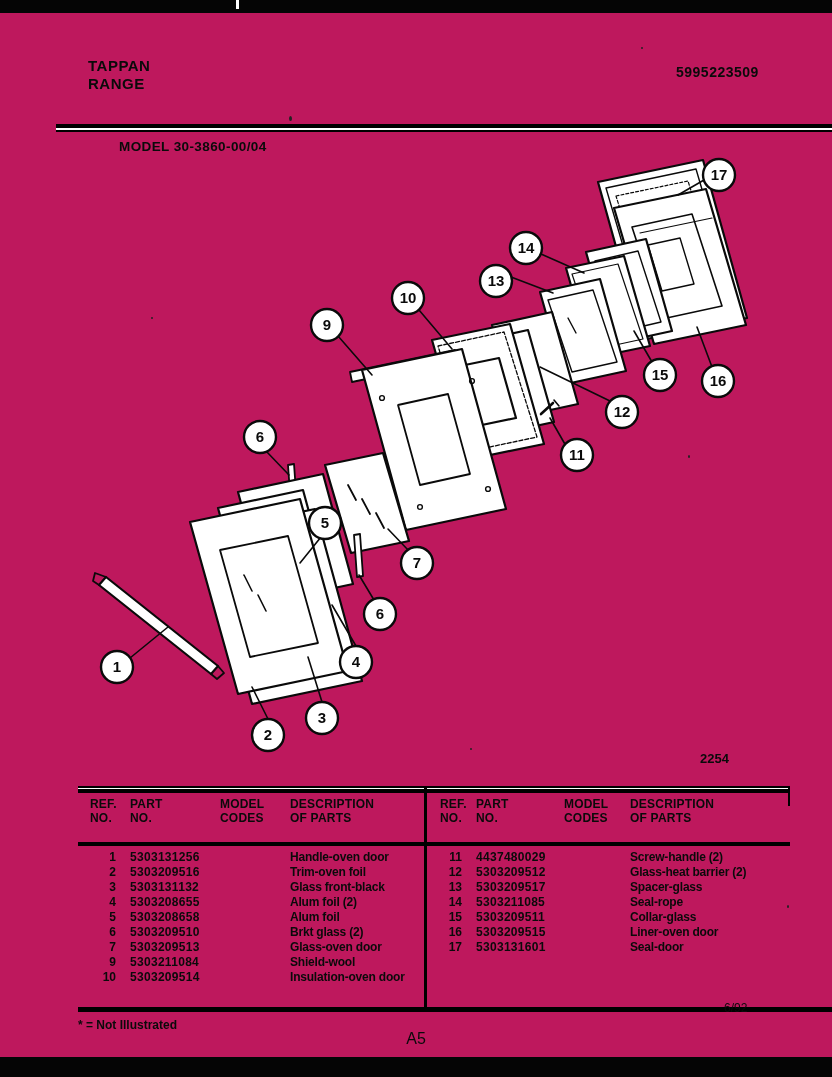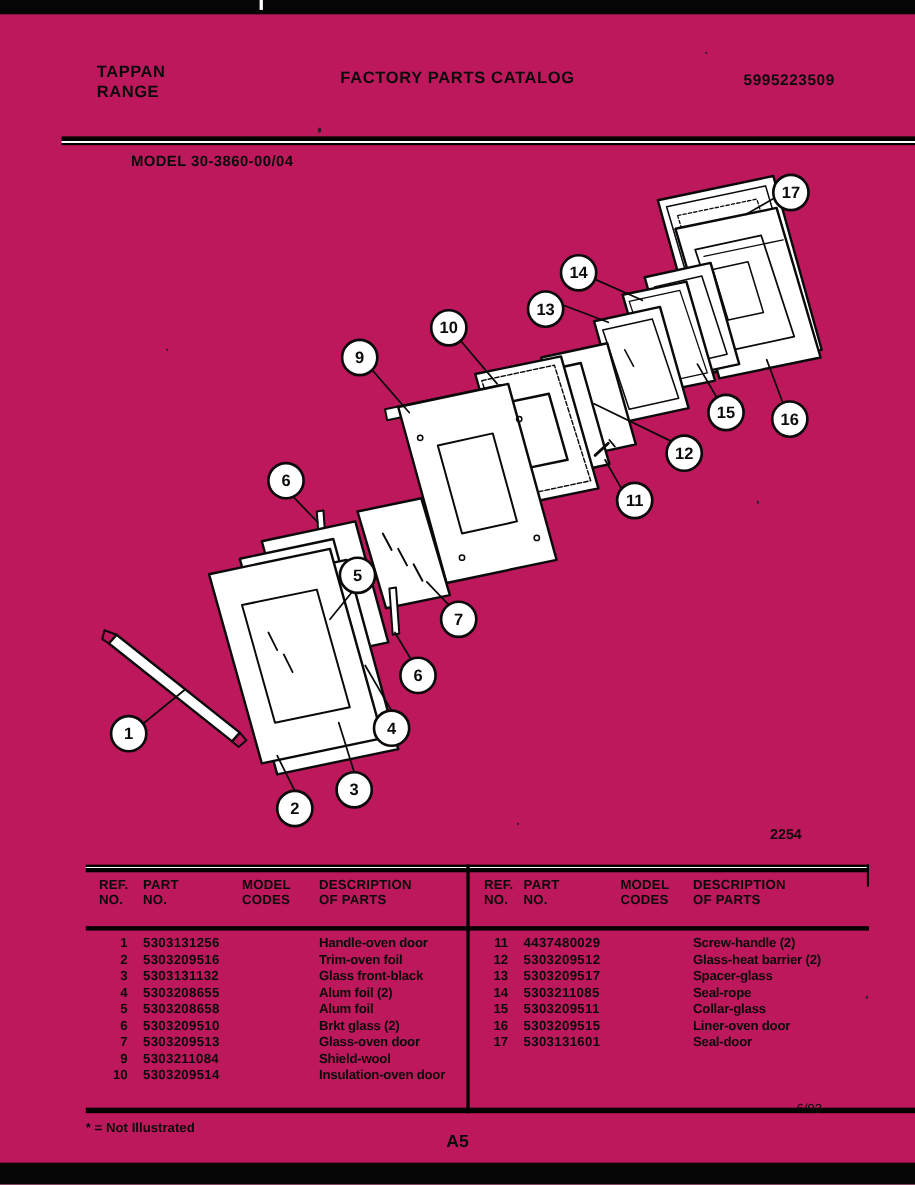--- a/index.html
+++ b/index.html
@@ -40,38 +40,37 @@
   .half.right .rows{left:8px;width:346px;}
   .tr{display:grid;line-height:15px;}
   .half.left .tr{grid-template-columns:40px 90px 70px 1fr;}
   .half.right .tr{grid-template-columns:36px 88px 66px 1fr;}
   .c-ref{text-align:right;padding-right:14px;}
   .c-part{letter-spacing:.3px;}
   .c-desc{letter-spacing:-.2px;}
   .half.right .c-desc{max-width:128px;}
   
   .foot-note{position:absolute;left:78px;top:1018px;font-size:12px;font-weight:bold;}
-  .foot-page{position:absolute;left:0;top:1030px;width:832px;text-align:center;font-size:16px;font-weight:bold;}
+  .foot-page{position:absolute;left:0;top:1030px;width:832px;text-align:center;font-size:16px;font-weight:normal;}
   .foot-date{position:absolute;left:724px;top:1001px;font-size:12px;font-weight:normal;text-align:center;}
   
   .speck{position:absolute;background:#222;border-radius:50%;}
 </style>
 </head>
 <body>
 
 <div id="page">
 
   <div class="bar-top"></div>
   <div class="bar-top-notch"></div>
 
   <div class="brand">
     <div>TAPPAN</div>
     <div>RANGE</div>
   </div>
-  <div class="title">FACTORY PARTS CATALOG</div>
   <div class="pubnum">5995223509</div>
   <div class="rule-double"></div>
   <div class="model-line">MODEL 30-3860-00/04</div>
 
   <svg id="diagram" viewBox="0 0 832 630" fill="none" stroke="#0a0a0a" stroke-width="2.2" stroke-linejoin="round" stroke-linecap="round">
 
     <g>
       <polygon points="598,27 703,5 747,163 642,185" fill="#fff"></polygon>
       <polygon points="606,33 696,14 738,157 648,176" stroke-width="1.4"></polygon>
       <polygon points="616,41 688,26 726,148 654,163" stroke-dasharray="3 2" stroke-width="1.2"></polygon>

